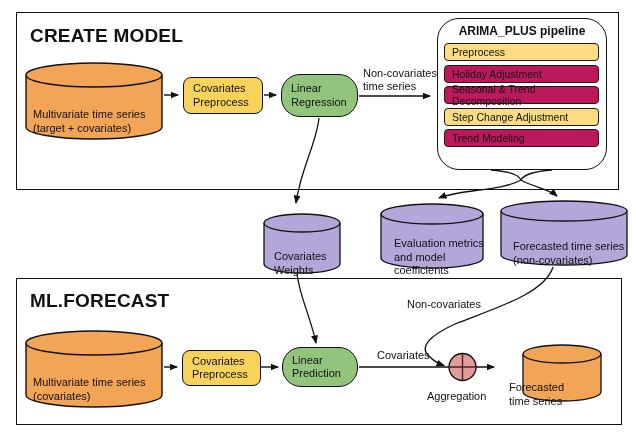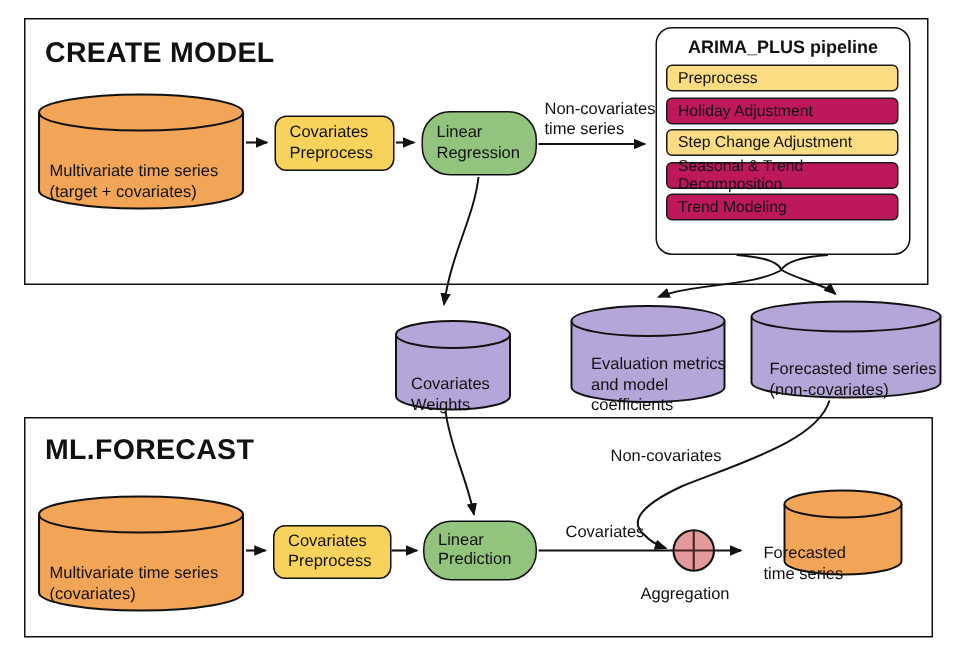--- a/index.html
+++ b/index.html
@@ -13,21 +13,21 @@
   .procbox{
     position:absolute;border:1.4px solid #111;border-radius:8px;
     display:flex;align-items:center;box-sizing:border-box;padding-left:9px;
   }
   .procbox.yellow{background:#F8D35C;}
   .procbox.green{background:#93C47D;border-radius:19px;}
   .cyl{position:absolute;}
   .cyl .cyl-label{position:absolute;white-space:pre-line;font-size:11px;line-height:13.5px;margin-top:18px;}
   .pipeline{
     position:absolute;left:437px;top:18px;width:170px;height:152px;
-    border:1.4px solid #111;border-radius:11px;background:#fff;box-sizing:border-box;
+    border:1.4px solid #111;border-radius:22px;background:#fff;box-sizing:border-box;
   }
   .pipeline-title{
     position:absolute;top:5px;left:0;right:0;text-align:center;
     font-weight:bold;font-size:12px;
   }
   .pipeline-rows{
     position:absolute;top:24px;left:6px;right:7px;
     display:flex;flex-direction:column;gap:3.5px;
   }
   .prow{
@@ -70,22 +70,22 @@
   </div>
 
   <div class="freelabel" style="left: 363px; top: 67px; white-space: pre-line;">Non-covariates
 time series</div>
 
   <div class="pipeline">
     <div class="pipeline-title">ARIMA_PLUS pipeline</div>
     <div class="pipeline-rows">
       <div class="prow row-yellow">Preprocess</div>
       <div class="prow row-blue">Holiday Adjustment</div>
+      <div class="prow row-blue">Seasonal &amp; Trend Decomposition</div>
       <div class="prow row-yellow">Step Change Adjustment</div>
-      <div class="prow row-blue">Seasonal &amp; Trend Decomposition</div>
       <div class="prow row-blue">Trend Modeling</div>
     </div>
   </div>
 
   <div class="cyl" style="left:263px;top:213px;width:78px;height:61px;">
     <svg width="78" height="61" viewBox="0 0 78 61">
       <path d="M1 10 L1 51 A38 9 0 0 0 77 51 L77 10" fill="#B4A6D9" stroke="#111" stroke-width="1.3"></path>
       <ellipse cx="39" cy="10" rx="38" ry="9" fill="#B4A6D9" stroke="#111" stroke-width="1.3"></ellipse>
     </svg>
     <div class="cyl-label" style="left: 11px; top: 19px; white-space: pre-line;">Covariates
@@ -123,21 +123,21 @@
   <div class="procbox yellow" style="left:182px;top:350px;width:79px;height:36px;">
     <span class="node-text" style="white-space: pre-line;">Covariates
 Preprocess</span>
   </div>
 
   <div class="procbox green" style="left:282px;top:347px;width:76px;height:40px;">
     <span class="node-text" style="white-space: pre-line;">Linear
 Prediction</span>
   </div>
 
-  <div class="cyl" style="left:498px;top:326px;width:80px;height:58px;padding-left:24px;">
+  <div class="cyl" style="left:498px;top:344px;width:80px;height:58px;padding-left:24px;">
     <svg width="80" height="58" viewBox="0 0 80 58">
       <path d="M1 10 L1 48 A39 9 0 0 0 79 48 L79 10" fill="#F2A457" stroke="#111" stroke-width="1.3"></path>
       <ellipse cx="40" cy="10" rx="39" ry="9" fill="#F2A457" stroke="#111" stroke-width="1.3"></ellipse>
     </svg>
     <div class="cyl-label" style="left: 11px; top: 19px; white-space: pre-line;">Forecasted
 time series</div>
   </div>
 
   <div class="freelabel" style="left: 407px; top: 298px; white-space: pre-line;">Non-covariates</div>
   <div class="freelabel" style="left: 377px; top: 349px; white-space: pre-line;">Covariates</div>

